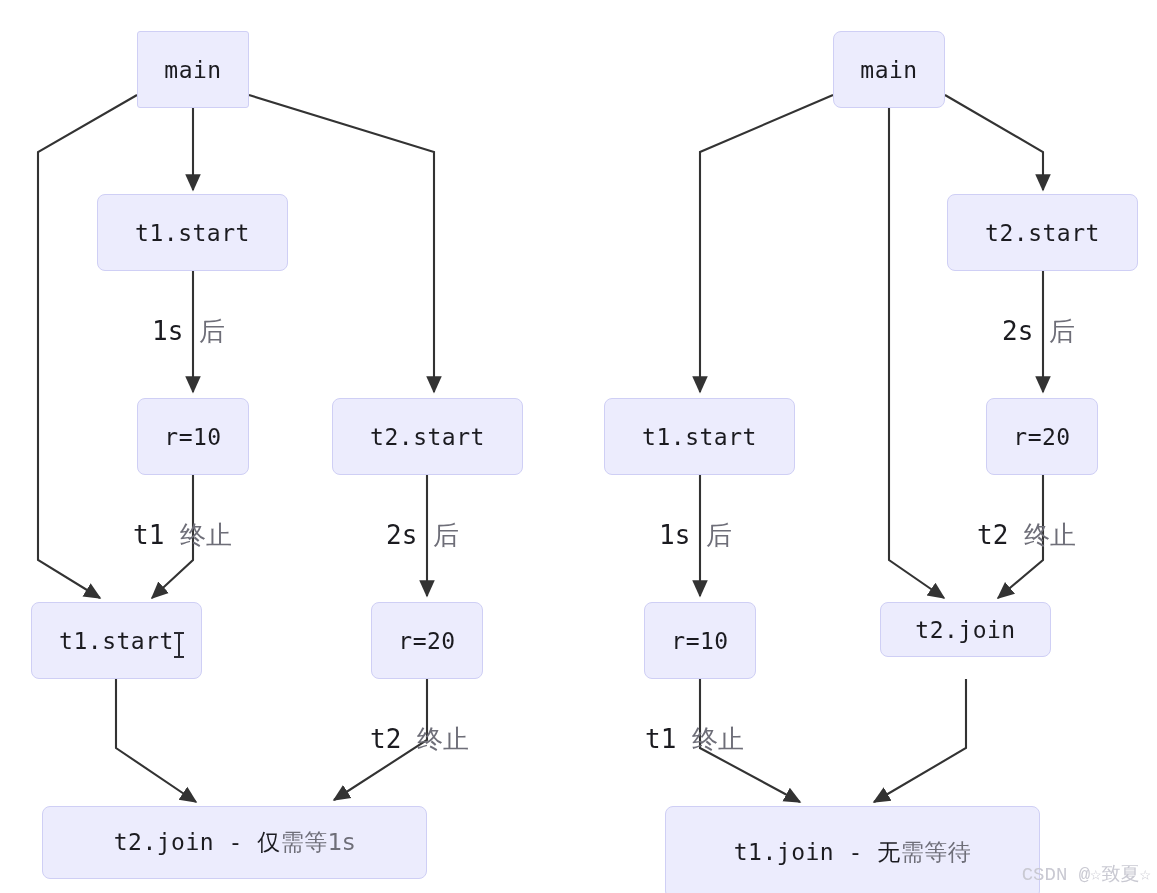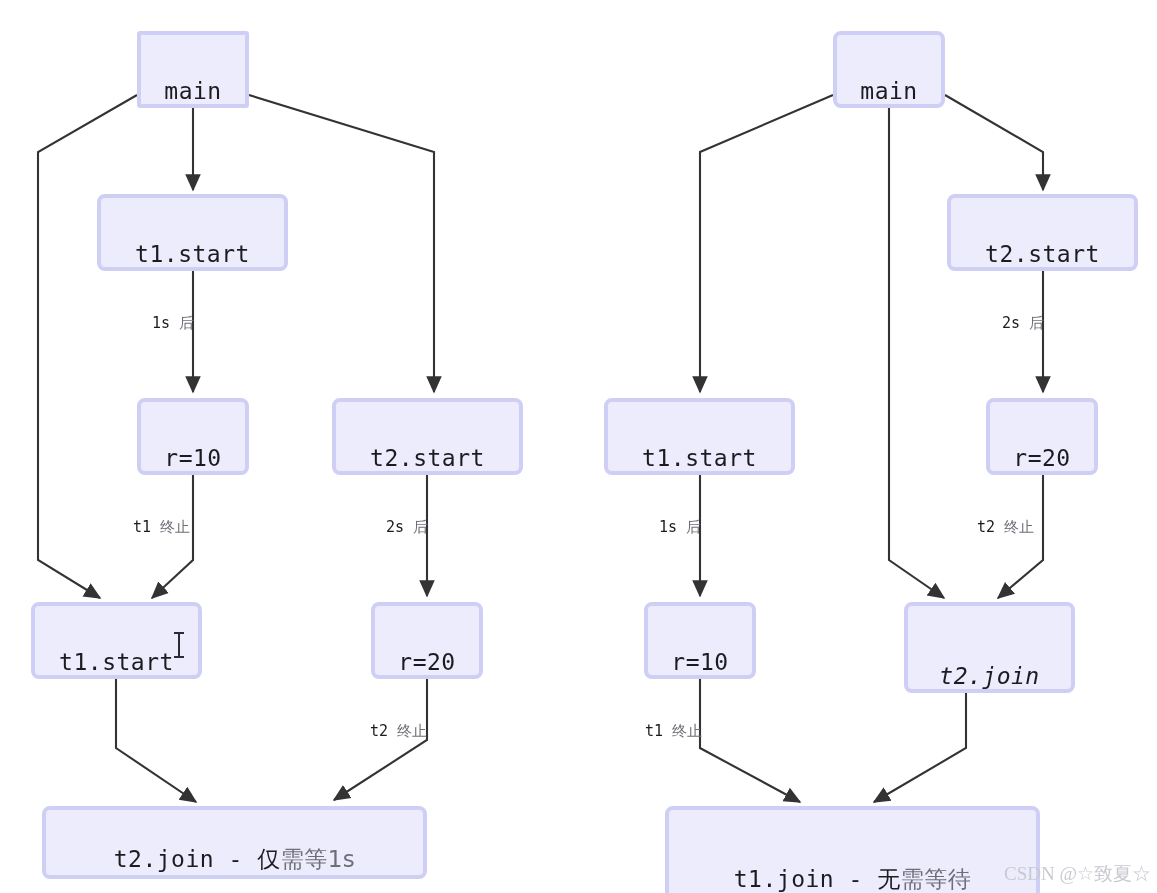--- a/index.html
+++ b/index.html
@@ -9,46 +9,46 @@
     font-family:"DejaVu Sans Mono","Liberation Mono",monospace;
     overflow:hidden;
     position:relative;
   }
   #stage{position:absolute;left:0;top:0;width:1157px;height:893px;}
   svg.edges{position:absolute;left:0;top:0;width:1157px;height:893px;pointer-events:none;}
   .node{
     position:absolute;
     box-sizing:border-box;
     background:#ececfd;
-    border:4px solid #a16207;
+    border:1px solid #a16207;
     border-radius:8px;
-    display:flex;align-items:flex-end;justify-content:center;
+    display:flex;align-items:center;justify-content:center;
     color:#1b1b20;
     font-family:"DejaVu Sans Mono","Liberation Mono",monospace;
     font-size:23px;
     letter-spacing:0.5px;
     white-space:nowrap;
     z-index:3;
   }
   .node.sharp{border-radius:3px;}
   .node .cn{font-family:"DejaVu Sans","Liberation Sans",sans-serif;color:#6e6e78;}
   .edge-label{
     position:absolute;
     font-family:"DejaVu Sans Mono","Liberation Mono",monospace;
-    font-size:15px;
+    font-size:26px;
     color:#1b1b20;
     white-space:nowrap;
     z-index:4;
     background:transparent;
   }
   .edge-label .cn{font-family:"DejaVu Sans","Liberation Sans",sans-serif;color:#6e6e78;}
   .watermark{
     position:absolute;
     right:6px;bottom:6px;
-    font-family:Liberation Serif, serif;
+    font-family:Liberation Mono, monospace;
     font-size:19px;
     color:#c9c9d2;
     z-index:6;
     white-space:nowrap;
   }
   .caret{
     position:absolute;
     z-index:7;
     width:2px;height:26px;
     background:#2b2b33;
@@ -130,21 +130,21 @@
       </div>
       <div class="node" style="left: 604px; top: 398px; width: 191px; height: 77px; background: rgb(236, 236, 253); border-color: rgb(207, 207, 245);">
         <span>t1.start</span>
       </div>
       <div class="node" style="left: 986px; top: 398px; width: 112px; height: 77px; background: rgb(236, 236, 253); border-color: rgb(207, 207, 245);">
         <span>r=20</span>
       </div>
       <div class="node" style="left: 644px; top: 602px; width: 112px; height: 77px; background: rgb(236, 236, 253); border-color: rgb(207, 207, 245);">
         <span>r=10</span>
       </div>
-      <div class="node" style="left: 904px; top: 602px; width: 171px; height: 91px; background: rgb(236, 236, 253); border-color: rgb(207, 207, 245); font-style: italic;">
+      <div class="node" style="left: 880px; top: 602px; width: 171px; height: 55px; background: rgb(236, 236, 253); border-color: rgb(207, 207, 245);">
         <span>t2.join</span>
       </div>
       <div class="node" style="left: 665px; top: 806px; width: 375px; height: 93px; background: rgb(236, 236, 253); border-color: rgb(207, 207, 245);">
         <span>t1.join - 无<span class="cn">需等待</span></span>
       </div>
     </div>
   <div id="labels-right">
       <div class="edge-label" style="left: 1002px; top: 314px;">2s <span class="cn">后</span></div>
       <div class="edge-label" style="left: 659px; top: 518px;">1s <span class="cn">后</span></div>
       <div class="edge-label" style="left: 977px; top: 518px;">t2 <span class="cn">终止</span></div>

